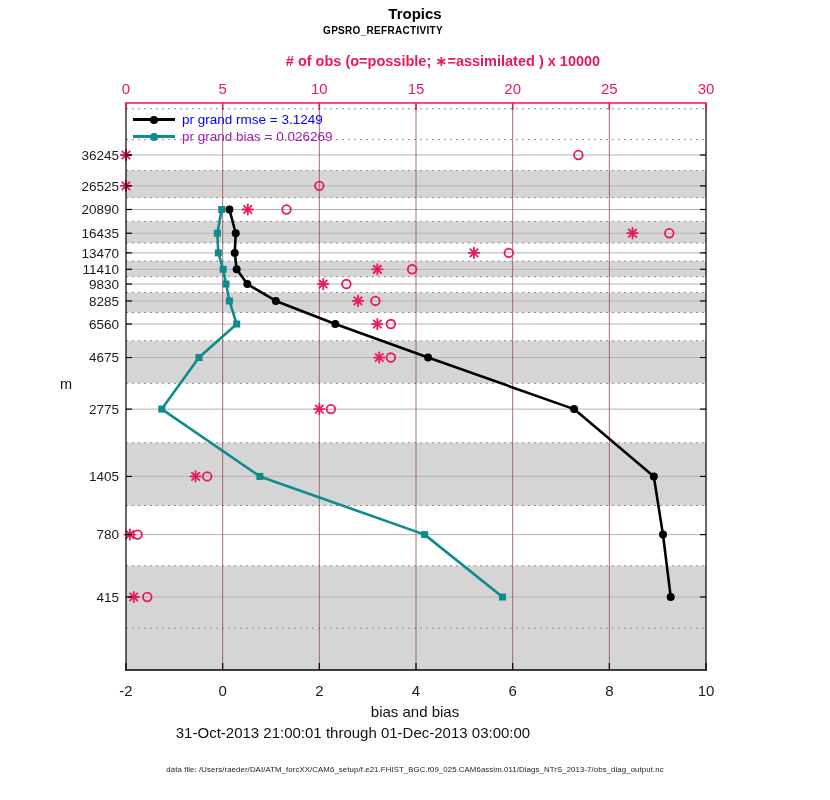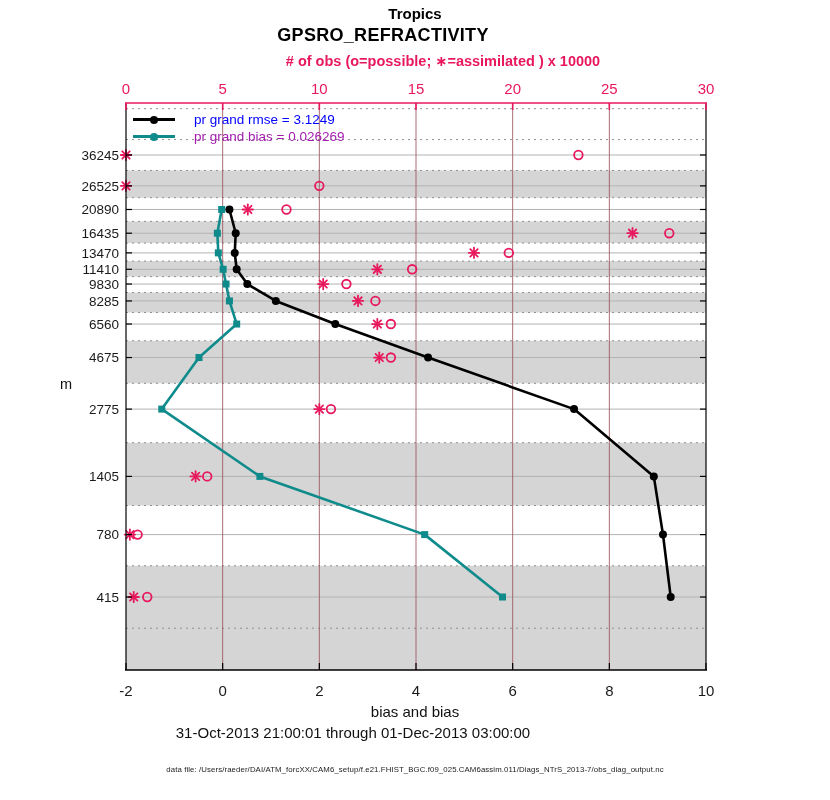--- a/index.html
+++ b/index.html
@@ -2,25 +2,25 @@
 <html><head>
 <meta charset="utf-8">
 <style>
   html,body{margin:0;padding:0;background:#fff;}
   .fig{position:relative;width:830px;height:800px;background:#ffffff;
        font-family:"Liberation Sans","DejaVu Sans",sans-serif;overflow:hidden;}
   #chart{position:absolute;left:0;top:0;}
   .title1{position:absolute;top:5px;left:0;width:830px;text-align:center;
           font-size:15px;font-weight:bold;color:#000;}
   .title2{position:absolute;top:25px;left:0;width:766px;text-align:center;
-          font-size:18px;font-weight:bold;color:#000;letter-spacing:.3px;}
+          font-size:10px;font-weight:bold;color:#000;letter-spacing:.3px;}
   .subtitle{position:absolute;top:53px;left:0;width:830px;text-align:center;
           font-size:14.5px;font-weight:bold;margin-left:28px;}
   .legend{position:absolute;left:133px;top:111px;}
-  .lrow{display:flex;align-items:center;height:17px;gap:19px;}
+  .lrow{display:flex;align-items:center;height:17px;gap:7px;}
   .lsample{position:relative;width:42px;height:3px;}
   .lsample::after{content:"";position:absolute;left:50%;top:50%;width:8px;height:8px;
           margin:-4px 0 0 -4px;border-radius:50%;background:inherit;}
   .ltext{font-size:13.5px;color:#0000ff;white-space:nowrap;}
   .ylab{position:absolute;left:60px;top:376px;font-size:14.5px;color:#111;}
   .xlab{position:absolute;top:703px;left:0;width:830px;text-align:center;
         font-size:15px;color:#111;}
   .daterange{position:absolute;top:724px;left:0;width:706px;text-align:center;
         font-size:15px;color:#111;}
   .datafile{position:absolute;top:765px;left:0;width:830px;text-align:center;

